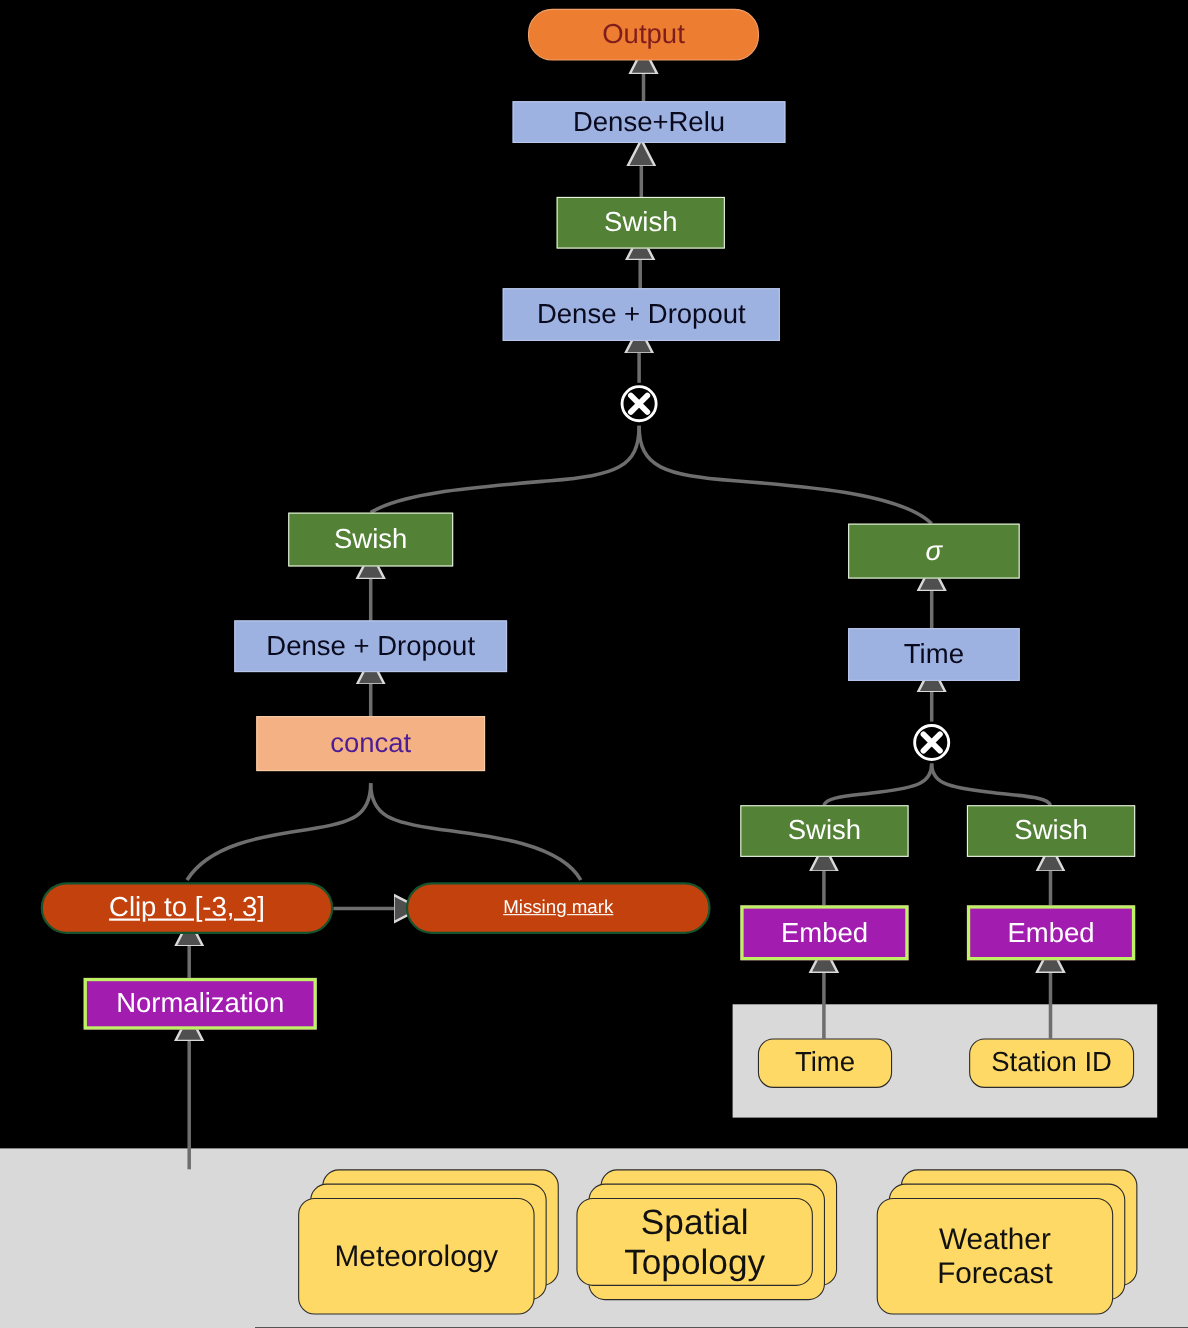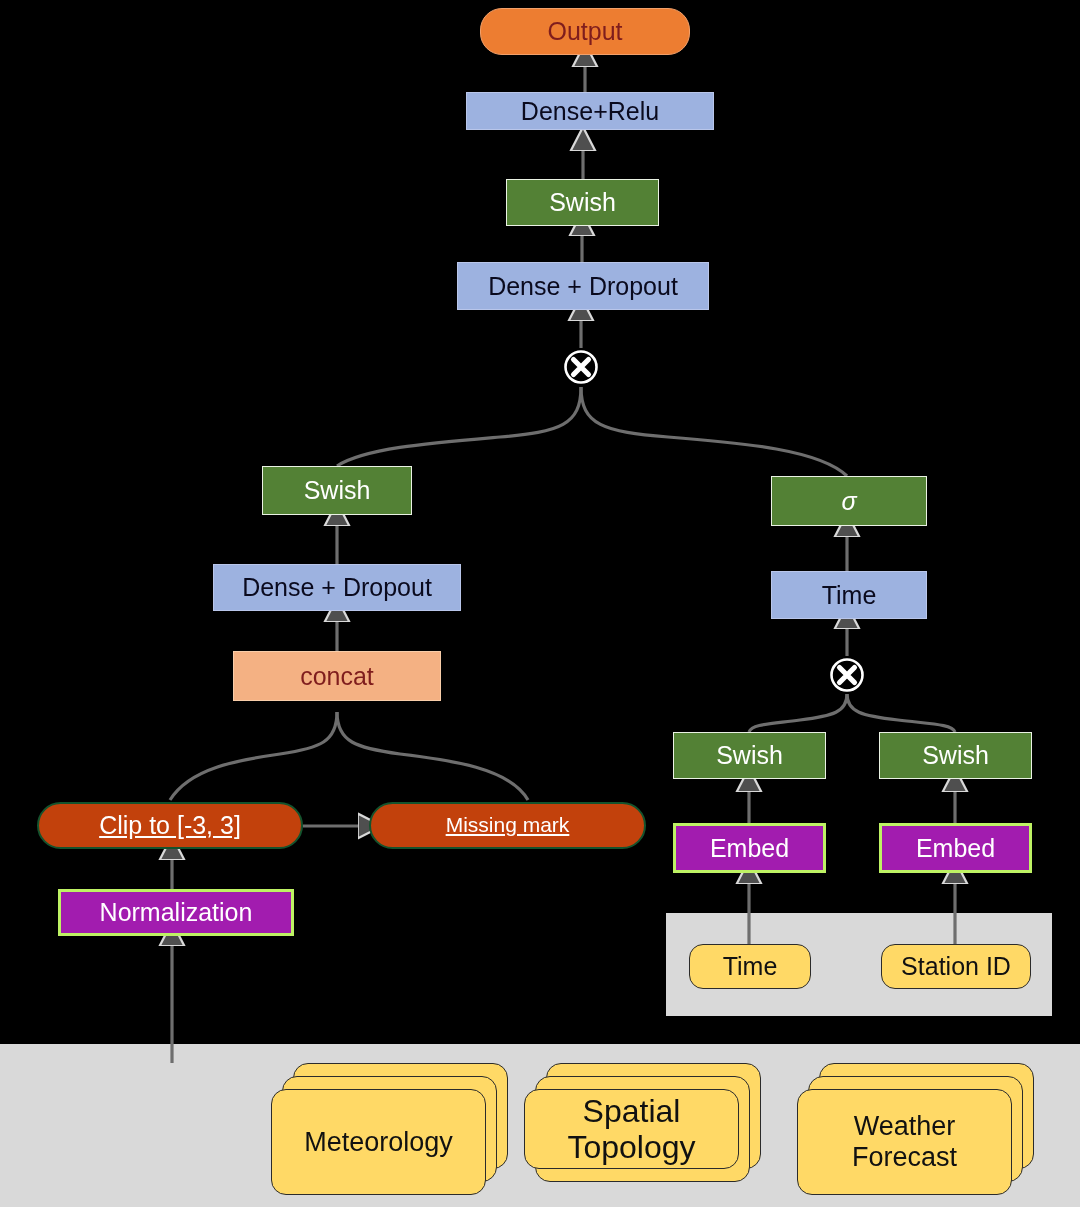--- a/index.html
+++ b/index.html
@@ -17,21 +17,21 @@
     position:absolute;
     box-sizing:border-box;
     display:flex;align-items:center;justify-content:center;
     text-align:center;
     line-height:1.08;
     white-space:pre-line;
   }
   .n-blue   {background:#9DB2E0;color:#0a0a1e;border:1px solid #b9c6ea;}
   .n-green  {background:#538135;color:#ffffff;border:1px solid #eaf2e4;}
   .n-gray   {background:#a21caf;color:#ffffff;border:3px solid #bef264;}
-  .n-peach  {background:#F4B183;color:#7f1d1d;border:1px solid #f8cda9;}
+  .n-peach  {background:#F4B183;color:#4c1d95;border:1px solid #f8cda9;}
   .n-orange {background:#ED7D31;color:#7f1d1d;border:1px solid #f2a06a;border-radius:22px;}
   .n-pill   {background:#c2410c;color:#ffffff;border:2px solid #14532d;border-radius:26px;text-decoration:underline;}
   .n-yellow {background:#FFD966;color:#111111;border:1px solid #2b2b2b;border-radius:14px;}
 
   
   .panel{position:absolute;background:#D9D9D9;}
 
   
   .deck{position:absolute;}
   .deck .sheet{
@@ -124,23 +124,23 @@
   </div>
 
   <div class="node n-green" style="left:262px;top:466px;width:150px;height:49px;font-size:25px;">Swish</div>
 
   <div class="node n-blue" style="left:213px;top:564px;width:248px;height:47px;font-size:25px;">Dense + Dropout</div>
 
   <div class="node n-peach" style="left:233px;top:651px;width:208px;height:50px;font-size:25px;">concat</div>
 
   <div class="node n-pill" style="left:37px;top:802px;width:266px;height:47px;font-size:25px;">Clip to [-3, 3]</div>
 
-  <div class="node n-pill" style="left:369px;top:802px;width:277px;height:47px;font-size:21px;">Missing mark</div>
+  <div class="node n-pill" style="left:369px;top:802px;width:277px;height:47px;font-size:17px;">Missing mark</div>
 
-  <div class="node n-gray" style="left:58px;top:889px;width:236px;height:47px;font-size:25px;">Normalization</div>
+  <div class="node n-gray" style="left:76px;top:889px;width:212px;height:47px;font-size:25px;">Normalization</div>
 
   <div class="node n-green" style="left:771px;top:476px;width:156px;height:50px;font-size:25px;font-style:italic;">σ</div>
 
   <div class="node n-blue" style="left:771px;top:571px;width:156px;height:48px;font-size:25px;">Time</div>
 
   <div class="mult" style="left:828px;top:656px;">
     <svg viewBox="0 0 38 38">
       <circle cx="19" cy="19" r="15.5" fill="#000" stroke="#ffffff" stroke-width="2.6"></circle>
       <path d="M11.5 11.5 L26.5 26.5 M26.5 11.5 L11.5 26.5" stroke="#ffffff" stroke-width="5.2" stroke-linecap="round"></path>
     </svg>

